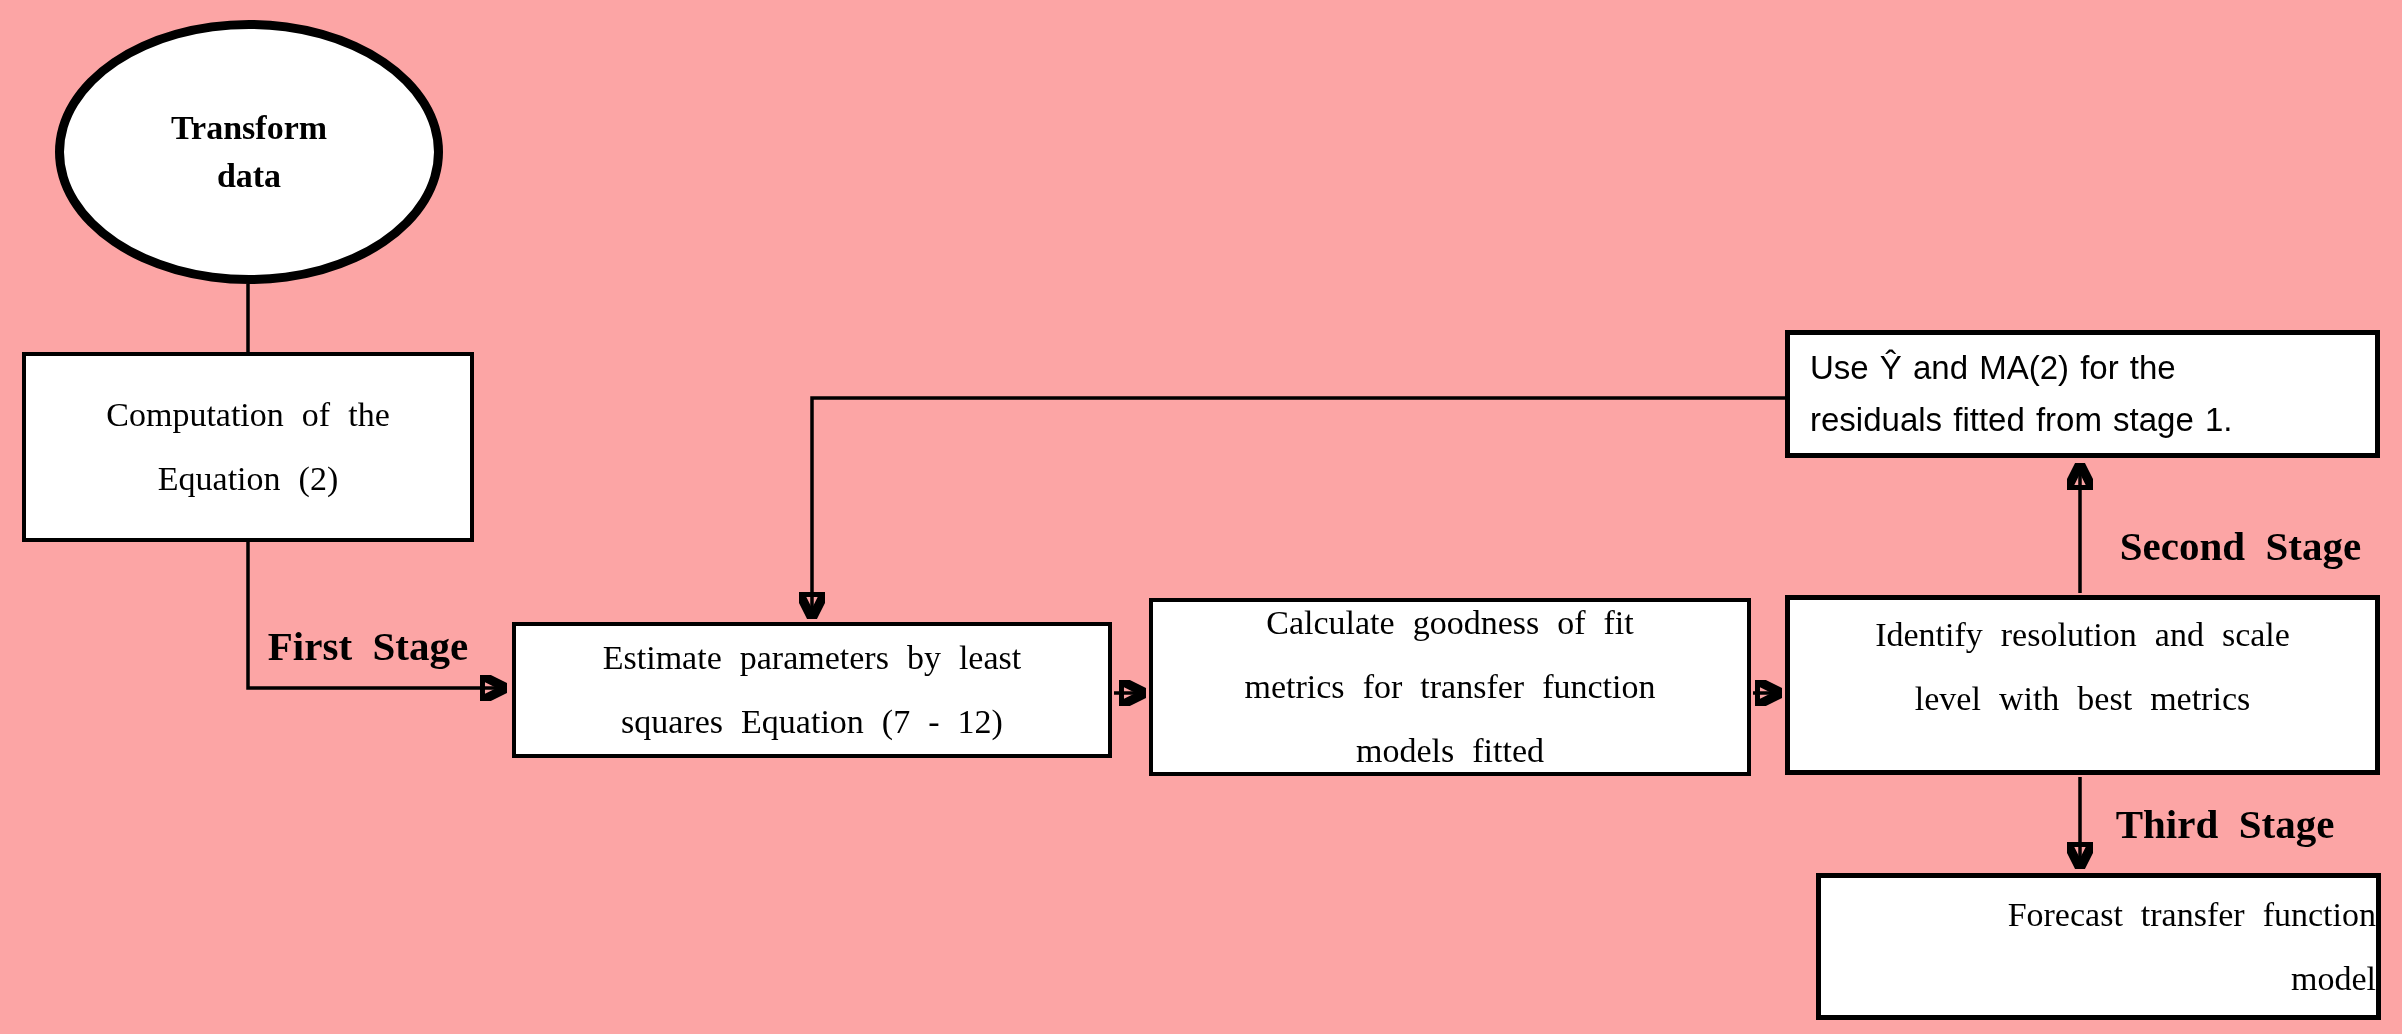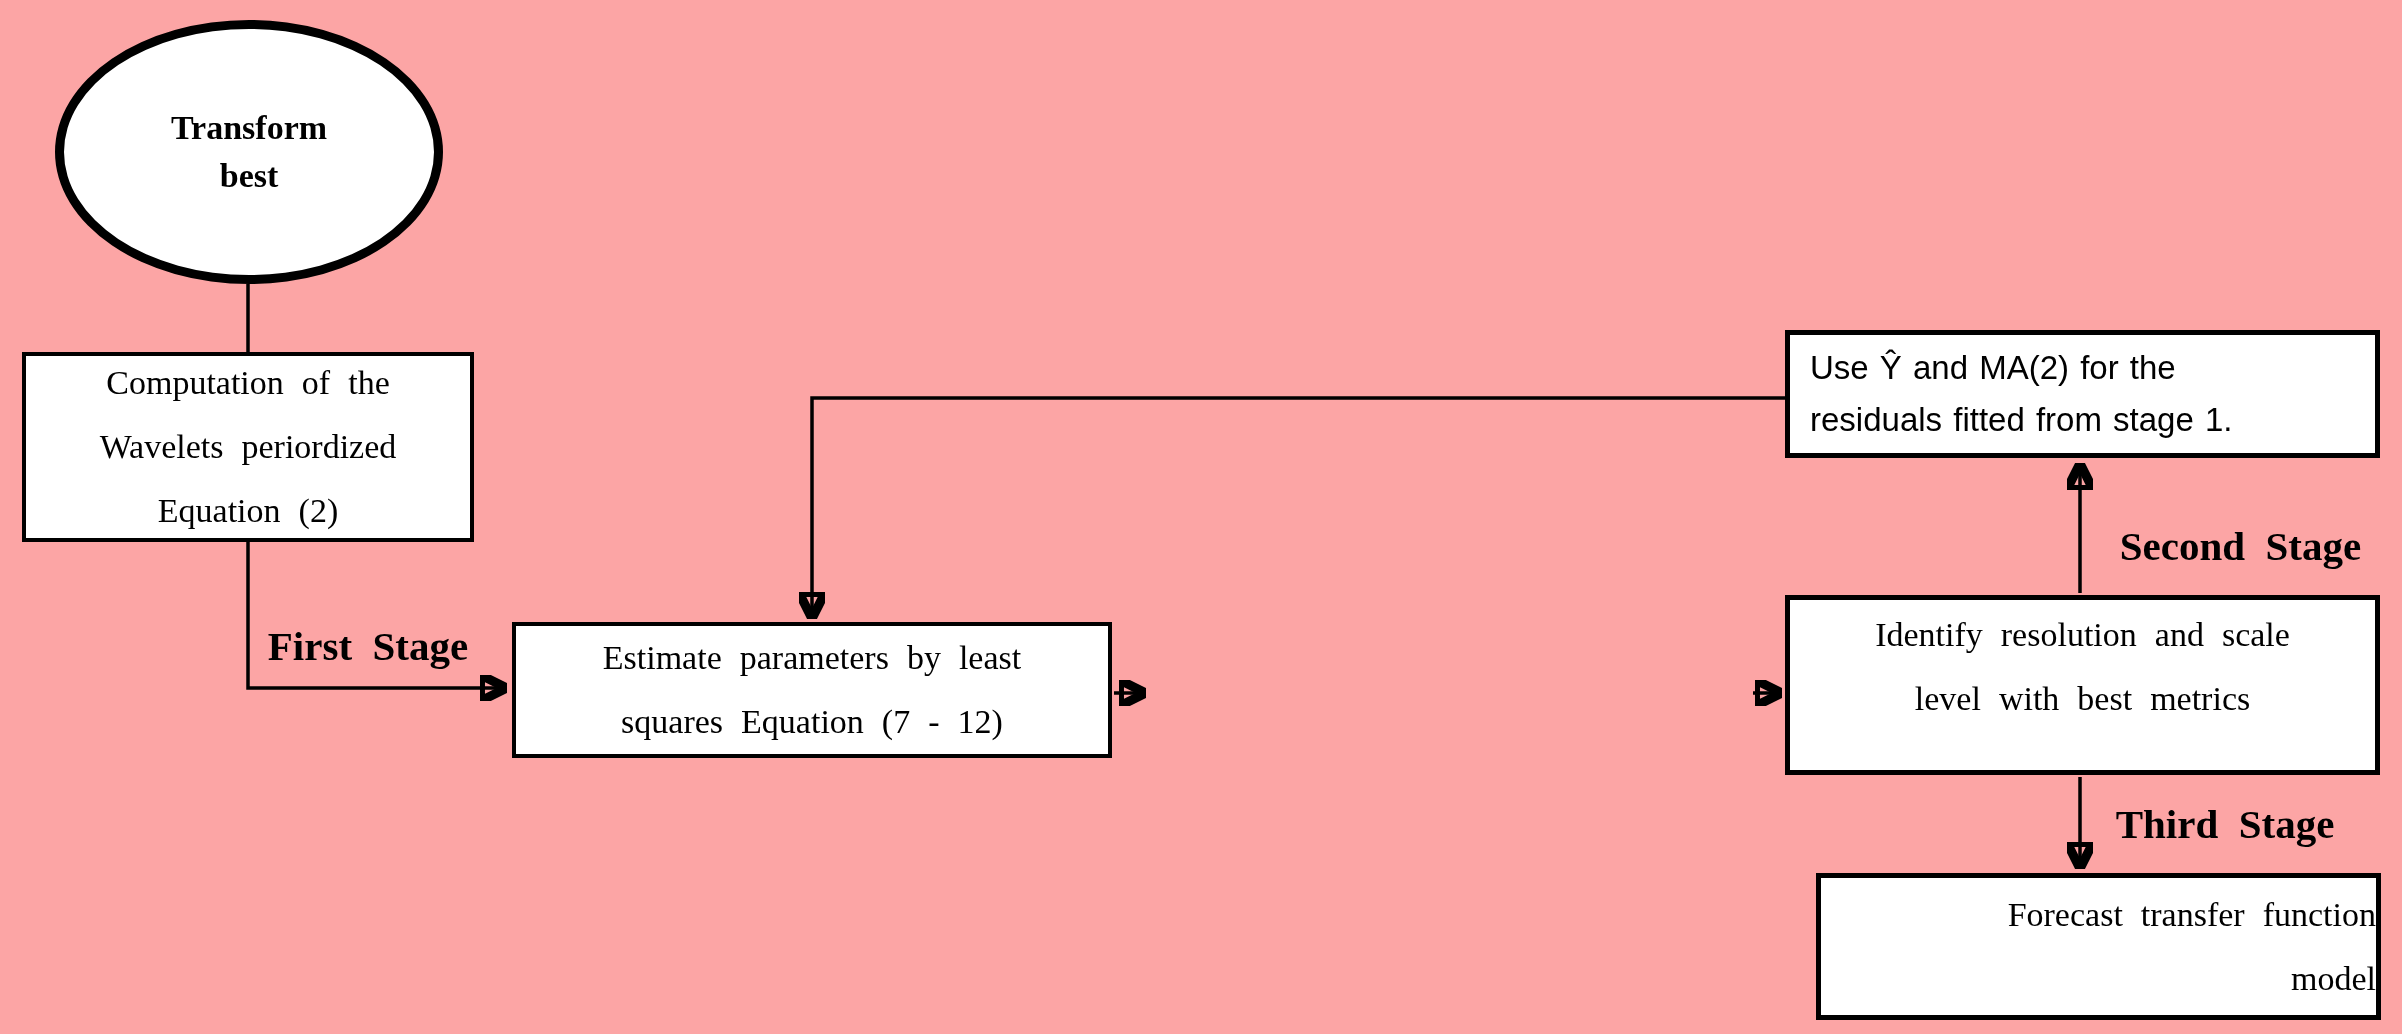--- a/index.html
+++ b/index.html
@@ -69,36 +69,40 @@
     <path d="M248,542 L248,688 L504,688" marker-end="url(#arrow)"></path>
     <path d="M1114,693 L1143,693" marker-end="url(#arrow)"></path>
     <path d="M1753,693 L1779,693" marker-end="url(#arrow)"></path>
     <path d="M2080,593 L2080,466" marker-end="url(#arrow)"></path>
     <path d="M1785,398 L812,398 L812,616" marker-end="url(#arrow)"></path>
     <path d="M2080,777 L2080,866" marker-end="url(#arrow)"></path>
   </svg>
 
   <div class="node ellipse" style="left:55px; top:20px; width:388px; height:264px;">
     <div class="tline">Transform</div>
-    <div class="tline">best</div>
+    <div class="tline">data</div>
   </div>
 
   <div class="node box serif-text" style="left:22px; top:352px; width:452px; height:190px;">
     <div class="tline">Computation of the</div>
-    <div class="tline">Wavelets periordized</div>
     <div class="tline">Equation (2)</div>
   </div>
 
   <div class="stage-label" style="left:258px; top:622px; width:220px;">First Stage</div>
 
   <div class="node box serif-text" style="left:512px; top:622px; width:600px; height:136px;">
     <div class="tline">Estimate parameters by least</div>
     <div class="tline">squares Equation (7 - 12)</div>
   </div>
 
+  <div class="node box serif-text" style="left:1149px; top:598px; width:602px; height:178px;">
+    <div class="tline">Calculate goodness of fit</div>
+    <div class="tline">metrics for transfer function</div>
+    <div class="tline">models fitted</div>
+  </div>
 
   <div class="node box box-thick serif-text" style="left:1785px; top:595px; width:595px; height:180px; padding-bottom:36px;">
     <div class="tline">Identify resolution and scale</div>
     <div class="tline">level with best metrics</div>
   </div>
 
   <div class="stage-label" style="left:2098px; top:522px; width:285px;">Second Stage</div>
 
   <div class="node box box-thick sans-text" style="left:1785px; top:330px; width:595px; height:128px;">
     <div class="tline">Use Ŷ and MA(2) for the</div>

